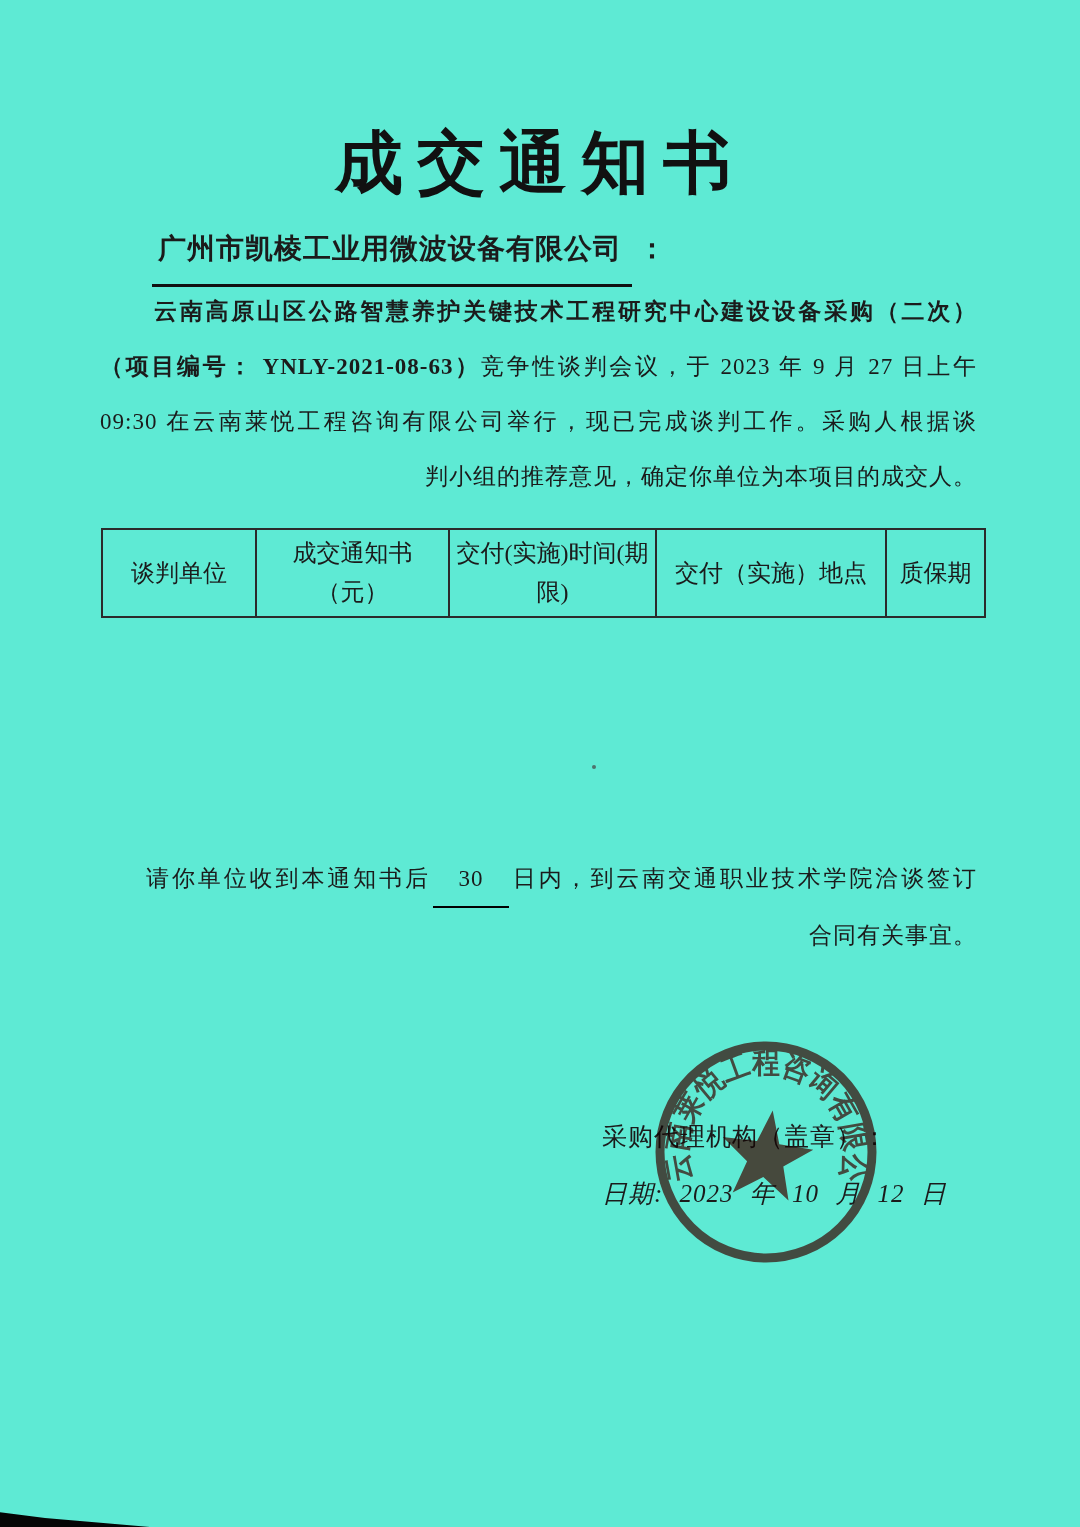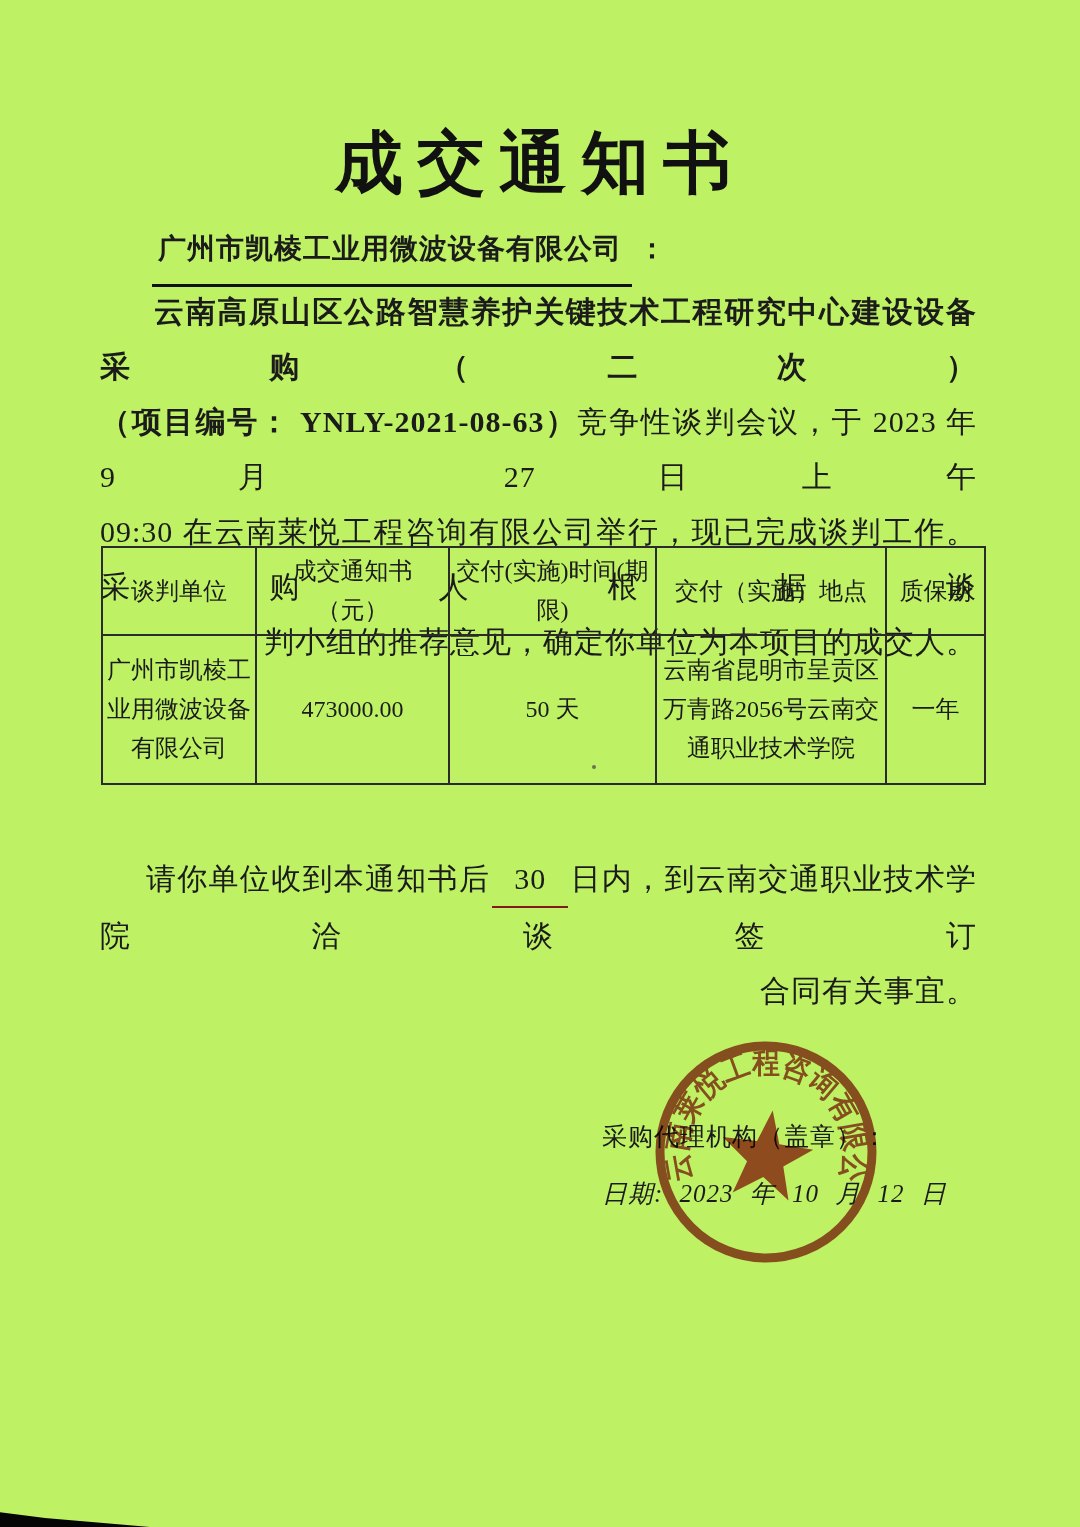--- a/index.html
+++ b/index.html
@@ -1,20 +1,20 @@
 <!DOCTYPE html>
 <html><head>
 <meta charset="utf-8">
 <style>
   html,body{margin:0;padding:0;background:#e9e9e9;}
   .page{
     position:relative;
     width:1080px;height:1527px;
     margin:0 auto;
-    background:#bef264;
+    background:#5eead4;
     font-family:"Liberation Serif","DejaVu Serif",serif;
     color:#1b1b1b;
     overflow:hidden;
   }
   .title{
     position:absolute;top:118px;left:0;width:100%;
     margin:0;text-align:center;
     font-size:68px;font-weight:bold;letter-spacing:14px;
     color:#111;
   }
@@ -23,35 +23,35 @@
     font-size:28px;font-weight:bold;letter-spacing:1px;
   }
   .addr-name{
     display:inline-block;
     border-bottom:3px solid #111;
     padding:0 10px 16px 6px;
   }
   .addr-colon{padding-left:6px;}
   .para{
     position:absolute;left:100px;width:877px;
-    font-size:30px;line-height:55px;letter-spacing:1px;
+    font-size:23px;line-height:55px;letter-spacing:1px;
   }
   .para1{top:284px;}
   .para2{top:851px;}
   .line{min-height:55px;text-align:right;}
   .l-just{text-align:justify;text-align-last:justify;}
   .l-ind{text-indent:54px;}
   .l-ind2{text-indent:46px;}
   .bold{font-weight:bold;}
   .days-underline{
     display:inline-block;min-width:76px;text-align:right;text-align-last:center;
-    border-bottom:2px solid #7f1d1d;margin:0 2px;text-indent:0;
+    border-bottom:2px solid #000000;margin:0 2px;text-indent:0;
   }
   .notice-table{
-    position:absolute;top:546px;left:101px;
+    position:absolute;top:528px;left:101px;
     border-collapse:collapse;table-layout:fixed;width:883px;
     font-size:24px;color:#1b1b1b;
   }
   .notice-table td,.notice-table th{
     border:2px solid #2b2b2b;
     text-align:center;vertical-align:middle;
     font-weight:normal;padding:2px 4px;
     line-height:1.62;
   }
   .cell{white-space:pre-line;}
@@ -106,31 +106,20 @@
     <tbody>
         <tr class="row-head">
       <th class="cell">谈判单位</th>
       <th class="cell">成交通知书
 （元）</th>
       <th class="cell">交付(实施)时间(期
 限)</th>
       <th class="cell">交付（实施）地点</th>
       <th class="cell">质保期</th>
     </tr>
-    <tr class="row-data">
-      <td class="cell">广州市凯棱工
-业用微波设备
-有限公司</td>
-      <td class="cell">473000.00</td>
-      <td class="cell">50 天</td>
-      <td class="cell">云南省昆明市呈贡区
-万青路2056号云南交
-通职业技术学院</td>
-      <td class="cell">一年</td>
-    </tr>
   </tbody>
     </table>
 
   <div class="para para2">
     <div class="line l-ind2 l-just"><span>请你单位收到本通知书后</span><span class="days-underline">30</span><span>日内，到云南交通职业技术学院洽谈签订</span></div>
     <div class="line">合同有关事宜。</div>
   </div>
 
   <div class="sig">
     <div>采购代理机构（盖章）：</div>

